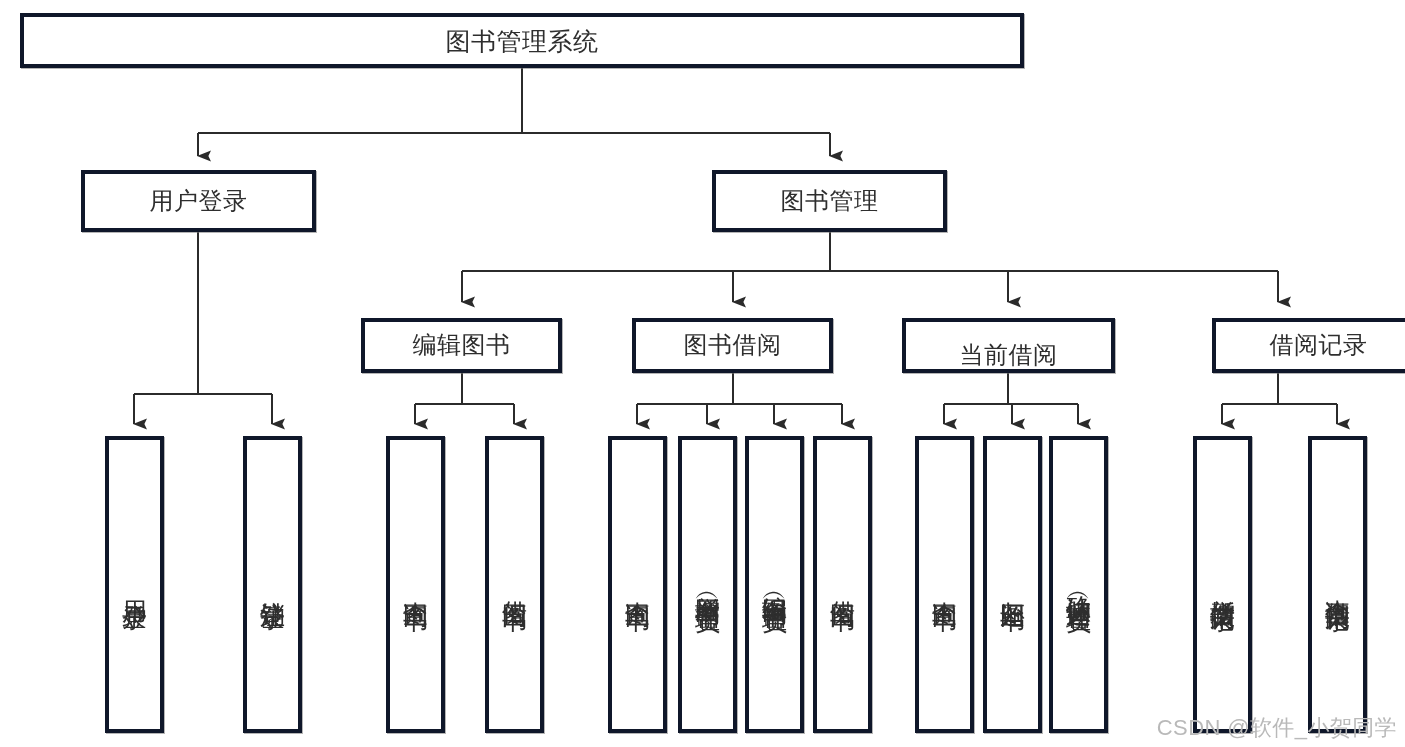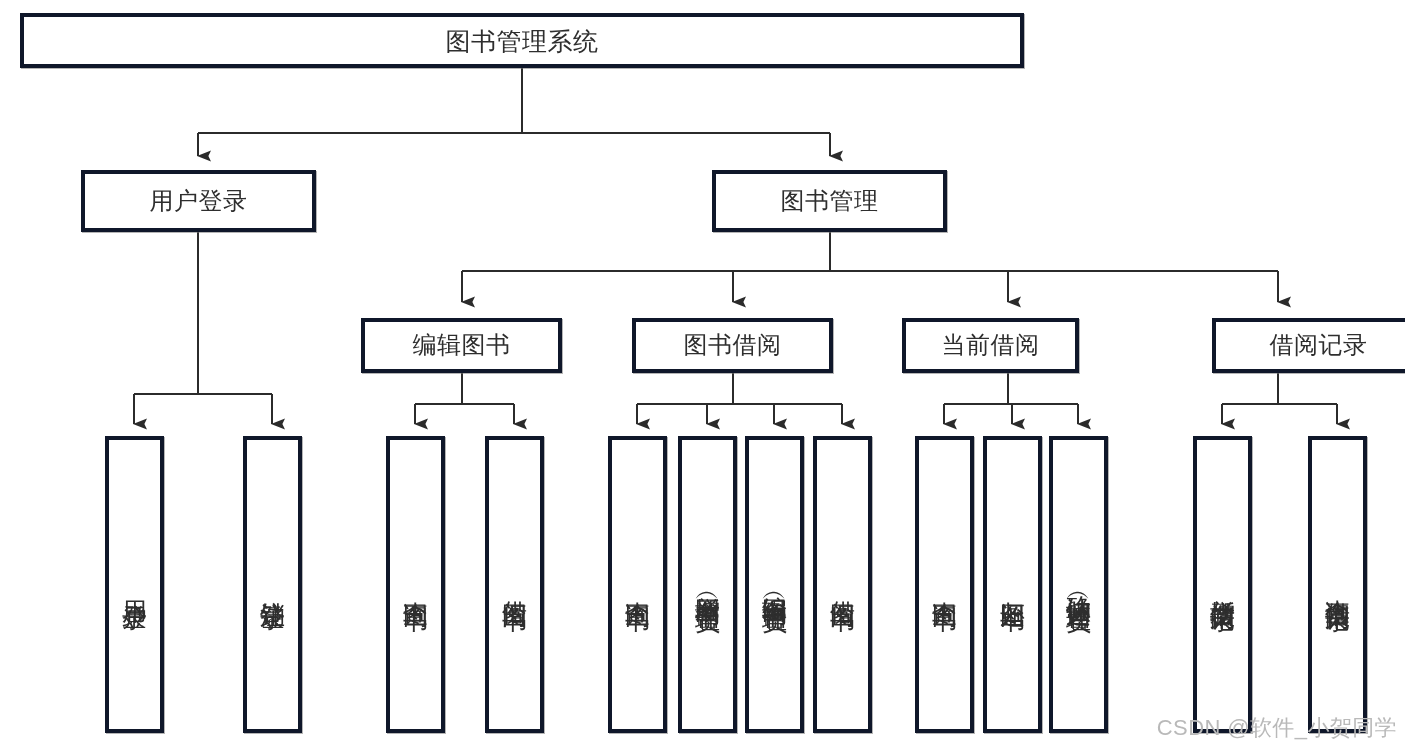--- a/index.html
+++ b/index.html
@@ -110,21 +110,21 @@
   <div class="node h" id="n-l2-1" style="left: 712px; top: 170px; width: 235px; height: 62px;">
     <span class="lbl">图书管理</span>
   </div>
 
   <div class="node h" id="n-l3-0" style="left: 361px; top: 318px; width: 201px; height: 55px;">
     <span class="lbl">编辑图书</span>
   </div>
   <div class="node h" id="n-l3-1" style="left: 632px; top: 318px; width: 201px; height: 55px;">
     <span class="lbl">图书借阅</span>
   </div>
-  <div class="node h" id="n-l3-2" style="left: 902px; top: 318px; width: 177px; height: 55px;">
+  <div class="node h" id="n-l3-2" style="left: 902px; top: 318px; width: 213px; height: 55px; align-items: flex-end;">
     <span class="lbl">当前借阅</span>
   </div>
   <div class="node h" id="n-l3-3" style="left: 1172px; top: 318px; width: 213px; height: 55px; margin-left: 40px;">
     <span class="lbl">借阅记录</span>
   </div>
 
   <div class="node leaf" id="n-lf-0" style="left: 105px; top: 436px; width: 59px; height: 297px;">
     <span class="lbl">用户登录</span>
   </div>
   <div class="node leaf" id="n-lf-1" style="left: 243px; top: 436px; width: 59px; height: 297px;">

